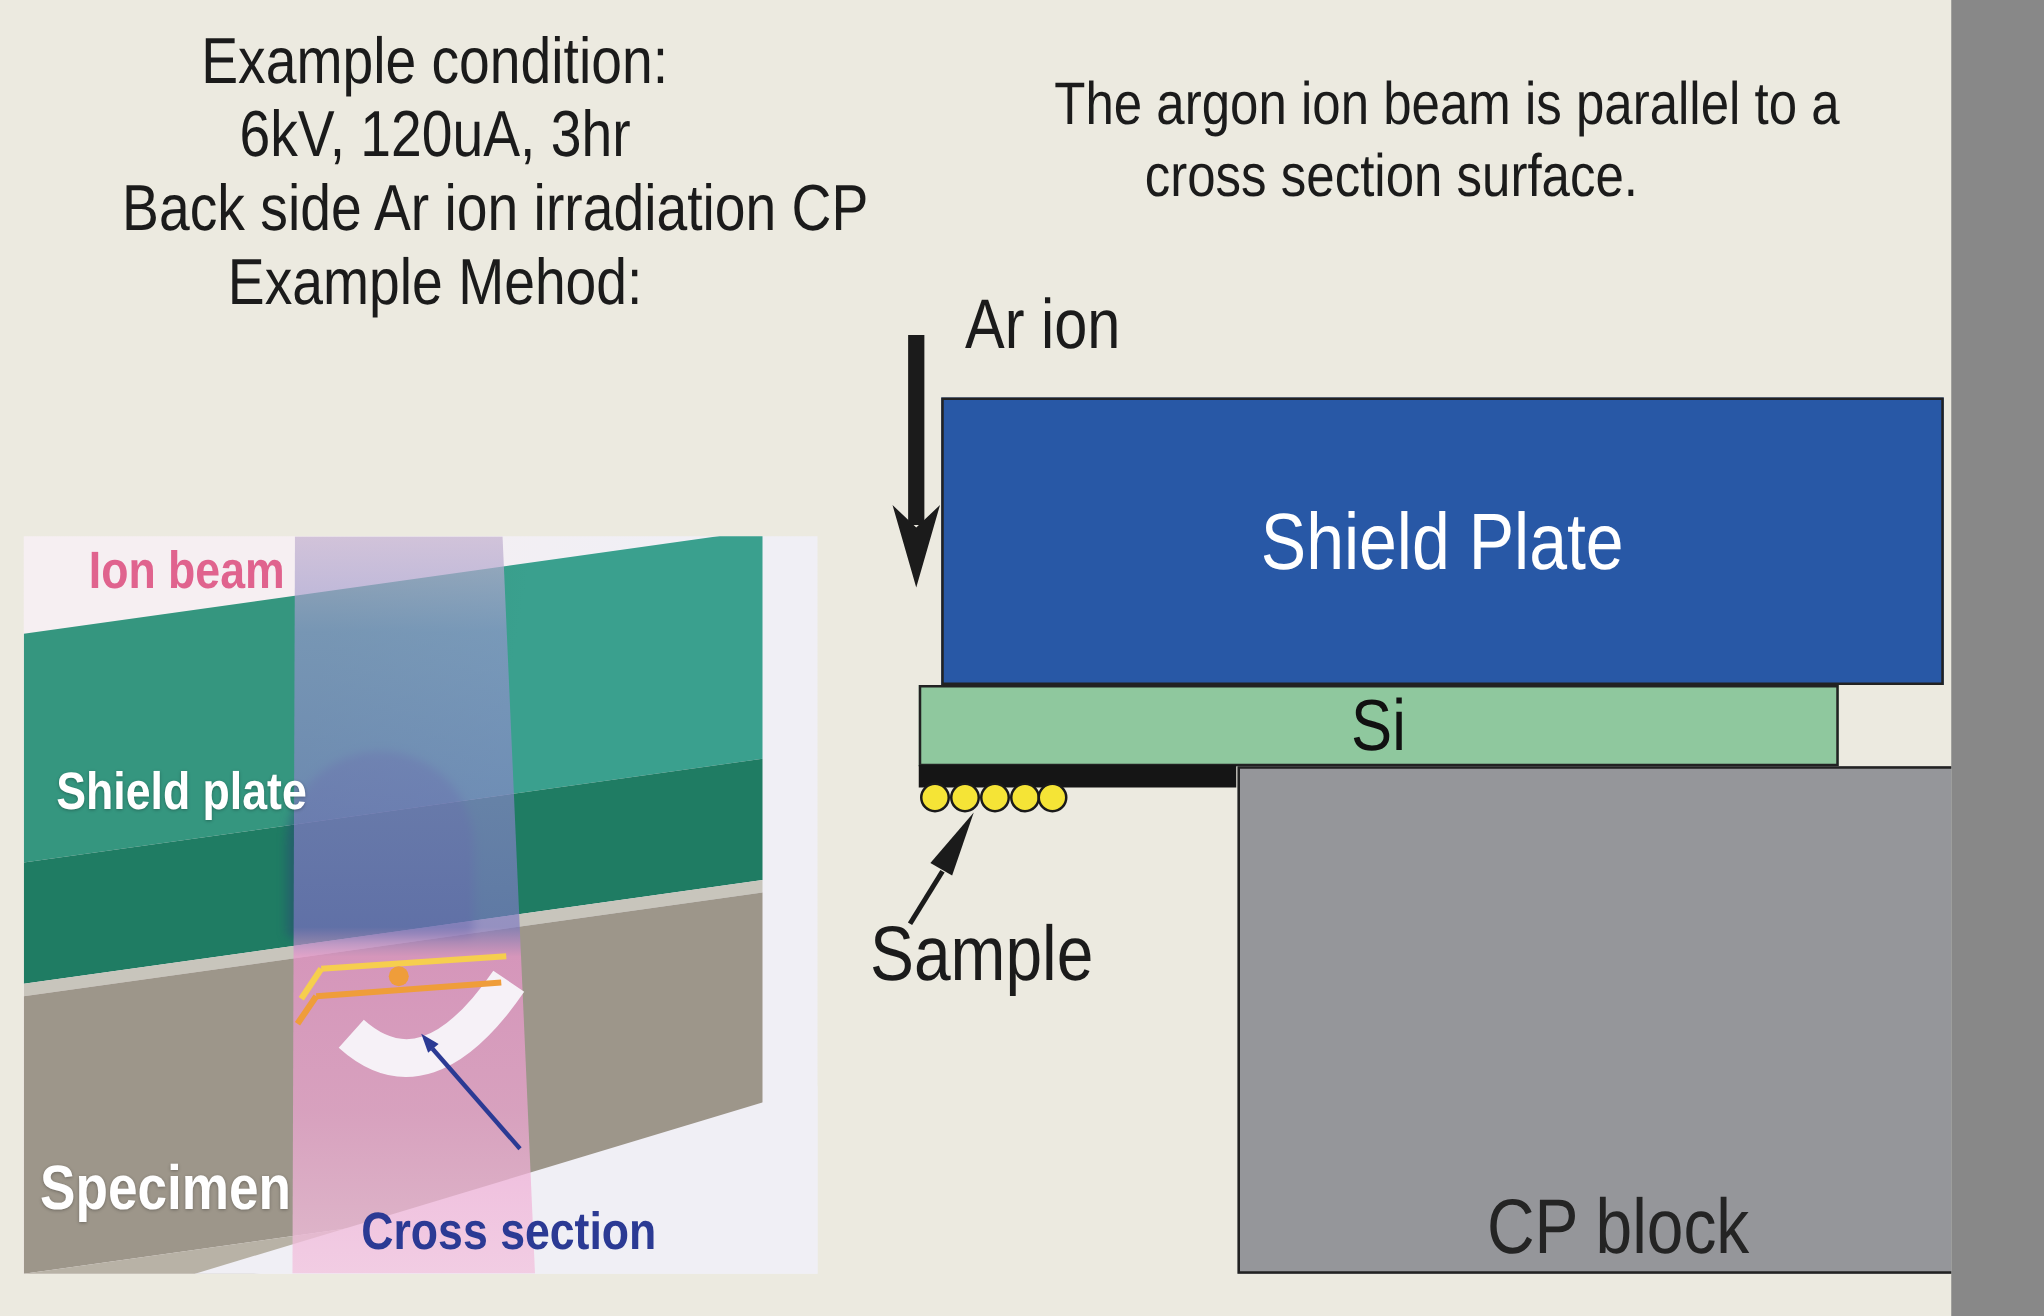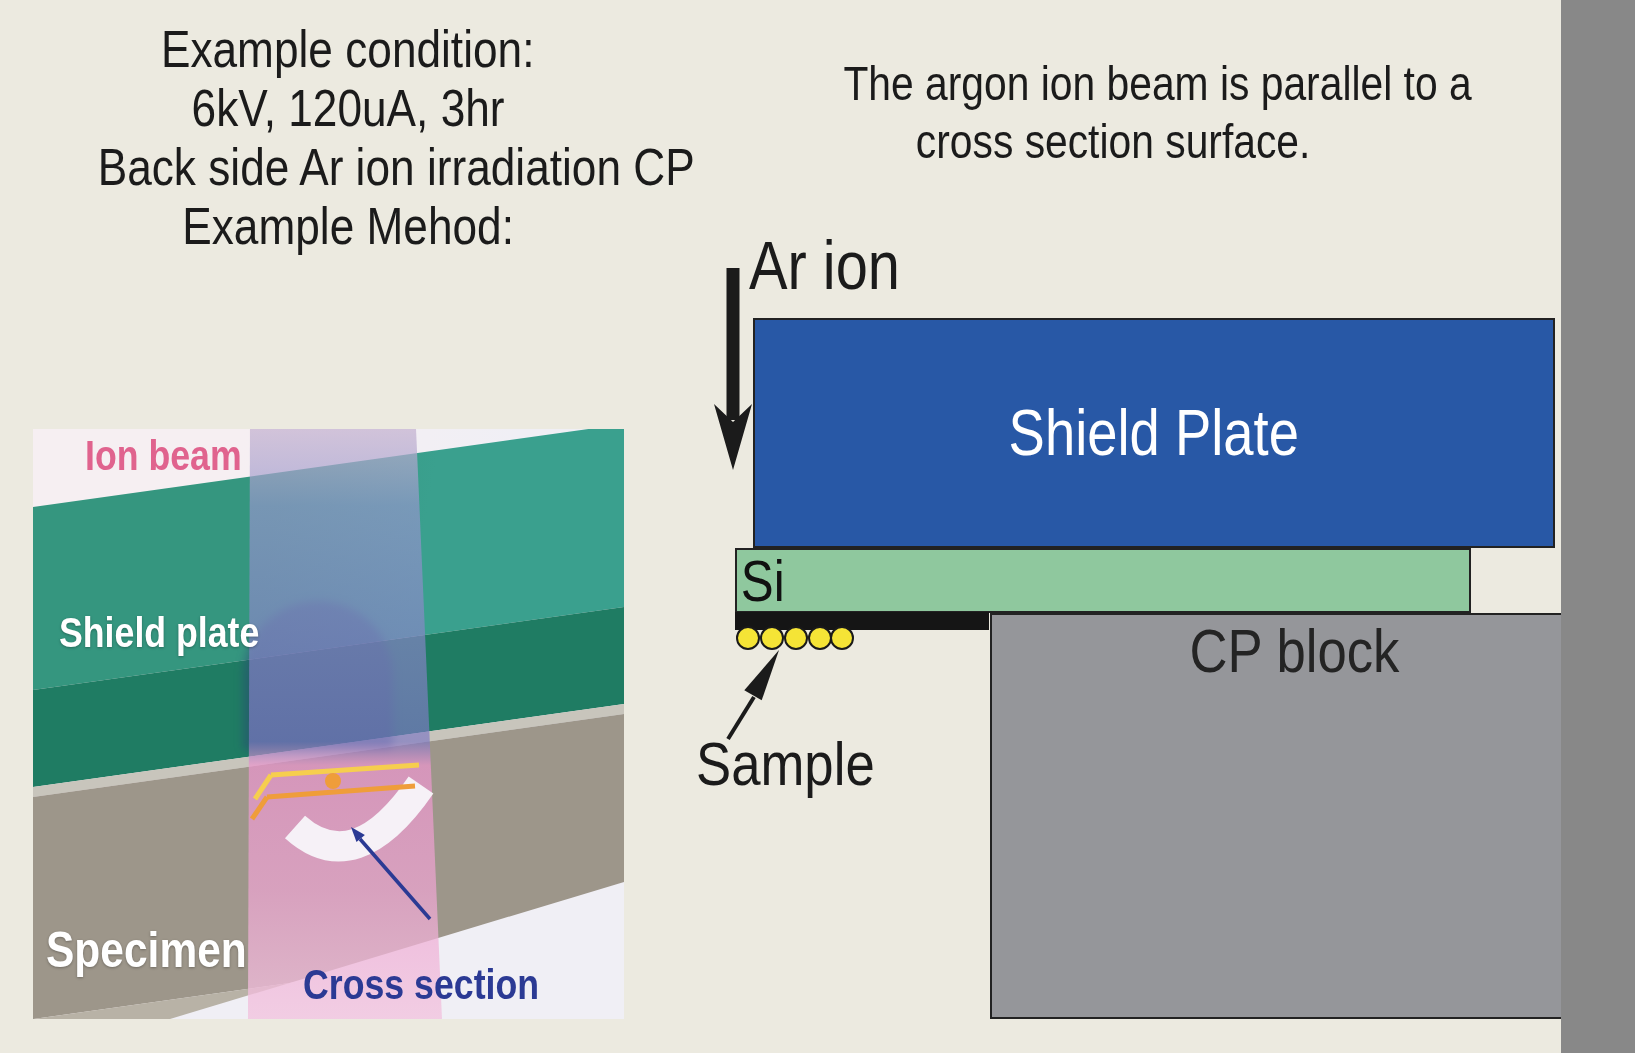--- a/index.html
+++ b/index.html
@@ -16,44 +16,44 @@
   body{font-family:"Liberation Sans","DejaVu Sans",sans-serif;background:#888;}
   .page{position:relative;width:1561px;height:1053px;background:var(--page-bg);overflow:hidden;}
   .narrow{display:inline-block;transform:scaleX(.85);transform-origin:center;white-space:nowrap;}
   .narrow-l{display:inline-block;transform:scaleX(.85);transform-origin:left center;white-space:nowrap;}
 
   .cond-note{position:absolute;left:45px;top:20px;width:606px;text-align:center;
     font-size:52px;line-height:59px;color:var(--ink);}
   .beam-note{position:absolute;left:788px;top:55px;width:650px;text-align:center;
     font-size:48px;line-height:58px;color:var(--ink);}
 
-  .ar-ion-label{position:absolute;left:749px;top:226px;font-size:68px;color:var(--ink);}
+  .ar-ion-label{position:absolute;left:772px;top:226px;font-size:56px;color:var(--ink);}
   .shield-plate{position:absolute;left:753px;top:318px;width:802px;height:230px;
     background:var(--shield-blue);border:2px solid var(--outline);box-sizing:border-box;
     display:flex;align-items:center;justify-content:center;
     color:var(--shield-label);font-size:64px;}
   .si-bar{position:absolute;left:735px;top:548px;width:736px;height:65px;
     background:var(--si-green);border:2px solid var(--outline);box-sizing:border-box;
-    display:flex;align-items:center;justify-content:flex-start;color:#111;font-size:58px;}
+    display:flex;align-items:center;justify-content:center;color:#111;font-size:58px;}
   .black-bar{position:absolute;left:735px;top:612px;width:254px;height:18px;background:var(--black-bar);}
   .dots{position:absolute;left:0;top:0;}
   .dot{position:absolute;width:24px;height:24px;border-radius:50%;top:626px;
     background:var(--dot-yellow);border:2px solid #1a1a1a;box-sizing:border-box;}
   .cp-block{position:absolute;left:990px;top:613px;width:609px;height:406px;
     background:var(--cp-gray);border:2px solid var(--outline);box-sizing:border-box;
-    display:flex;align-items:flex-start;justify-content:center;color:var(--cp-ink);font-size:62px;}
+    display:flex;align-items:flex-end;justify-content:center;color:var(--cp-ink);font-size:62px;}
   .sample-label{position:absolute;left:696px;top:728px;font-size:62px;color:var(--ink);}
 
   .overlay{position:absolute;left:0;top:0;width:1635px;height:1053px;pointer-events:none;}
   .overlay line{stroke:var(--ink);}
   .overlay polygon{fill:var(--ink);}
 
   
-  .photo{position:absolute;left:33px;top:429px;width:591px;height:590px;overflow:hidden;
-    background:linear-gradient(100deg,#F6EFF2 30%,var(--photo-white) 70%);}
+  .photo{position:absolute;left:19px;top:429px;width:591px;height:590px;overflow:hidden;
+    background:linear-gradient(100deg,#F6EFF2 30%,var(--photo-white) 70%);padding-left:44px;}
   .slab-stack{position:absolute;left:0;top:-5px;width:591px;height:900px;
     transform:skewY(-8deg);transform-origin:591px 0px;}
   .stripe{width:100%;}
   .st-teal{height:183px;background:linear-gradient(100deg,#35967F 40%,#3AA08E 65%);}
   .st-teal-dark{height:97px;background:var(--photo-teal-dark);}
   .st-edge{height:10px;background:var(--photo-edge-line);}
   .st-taupe{height:222px;background:var(--photo-taupe);}
   .st-taupe-light{height:26px;background:var(--photo-taupe-light);}
   .st-white{height:300px;background:var(--photo-white);}
   .bottom-wedge{position:absolute;left:137px;top:590px;width:720px;height:320px;

